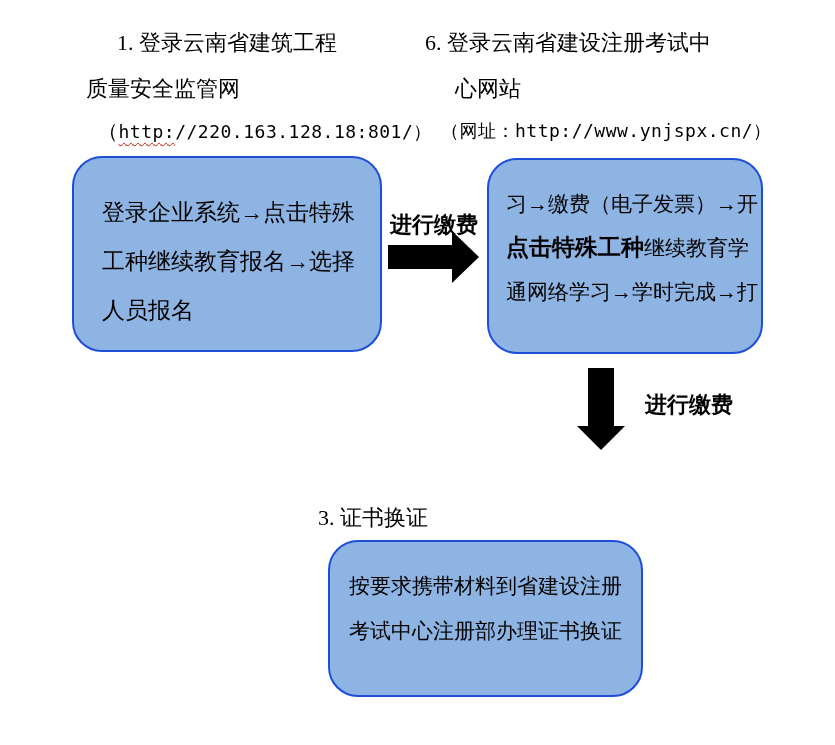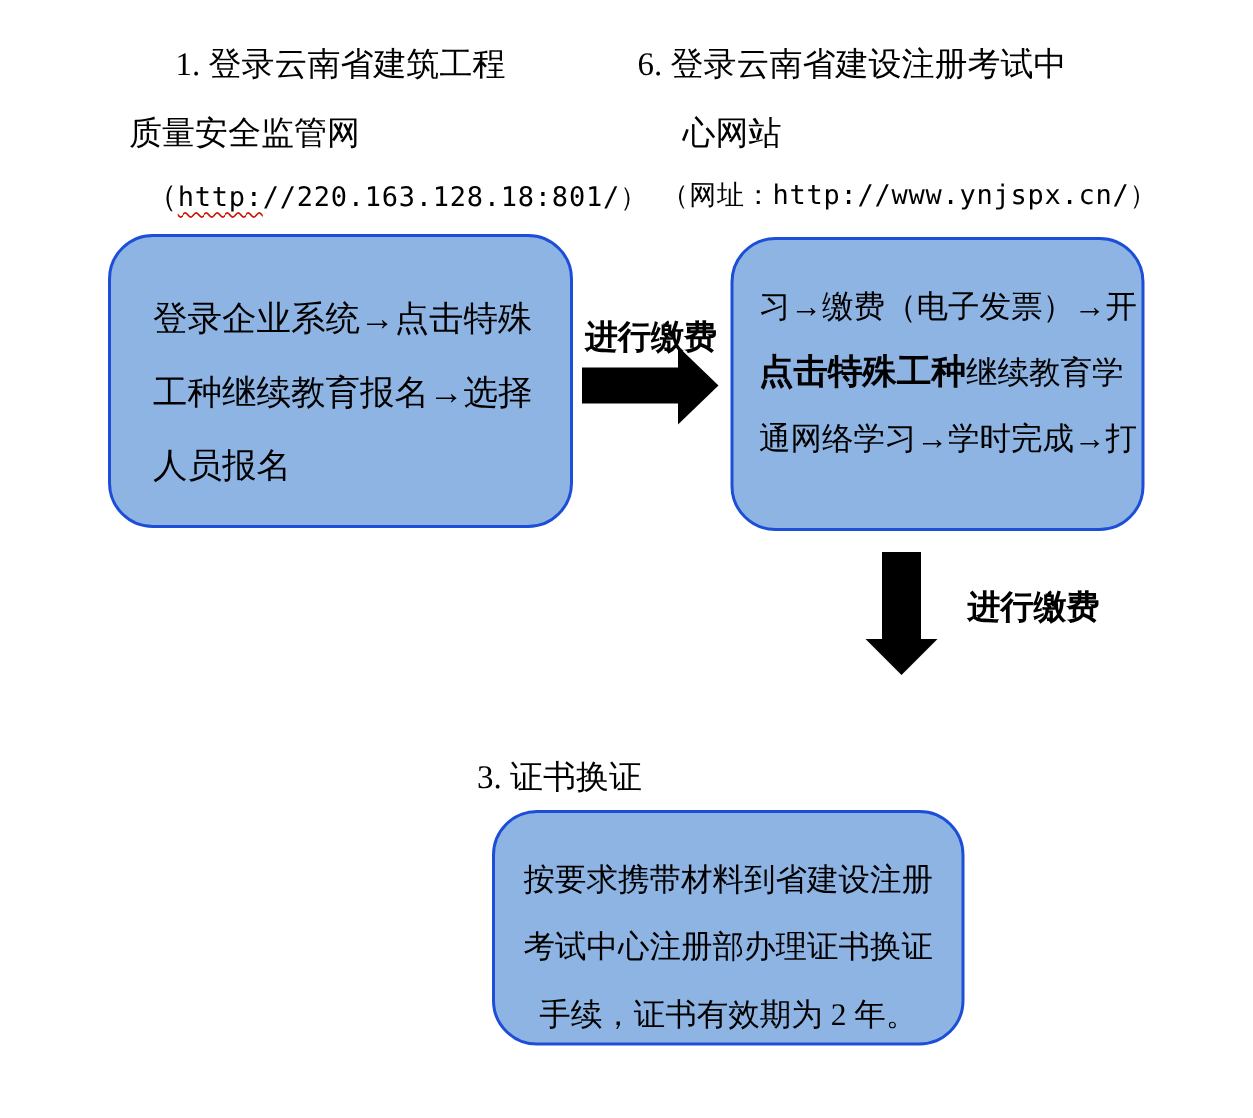--- a/index.html
+++ b/index.html
@@ -103,16 +103,15 @@
 
   <div class="abs arrow-shaft" style="left:588px;top:368px;width:26px;height:58px;"></div>
   <div class="abs tri-down" style="left:577px;top:426px;"></div>
   <div class="abs arrow-label" style="left:645px;top:390px;">进行缴费</div>
 
   <div class="abs h-line" style="left:318px;top:480px;margin-top:26px;">3. 证书换证</div>
 
   <div id="bottom-box" class="abs flowbox">
     <div class="bx-line">按要求携带材料到省建设注册</div>
     <div class="bx-line">考试中心注册部办理证书换证</div>
-    <div class="bx-line">手续，证书有效期为 2 年。</div>
   </div>
 
 </div>
 
 </body></html>

